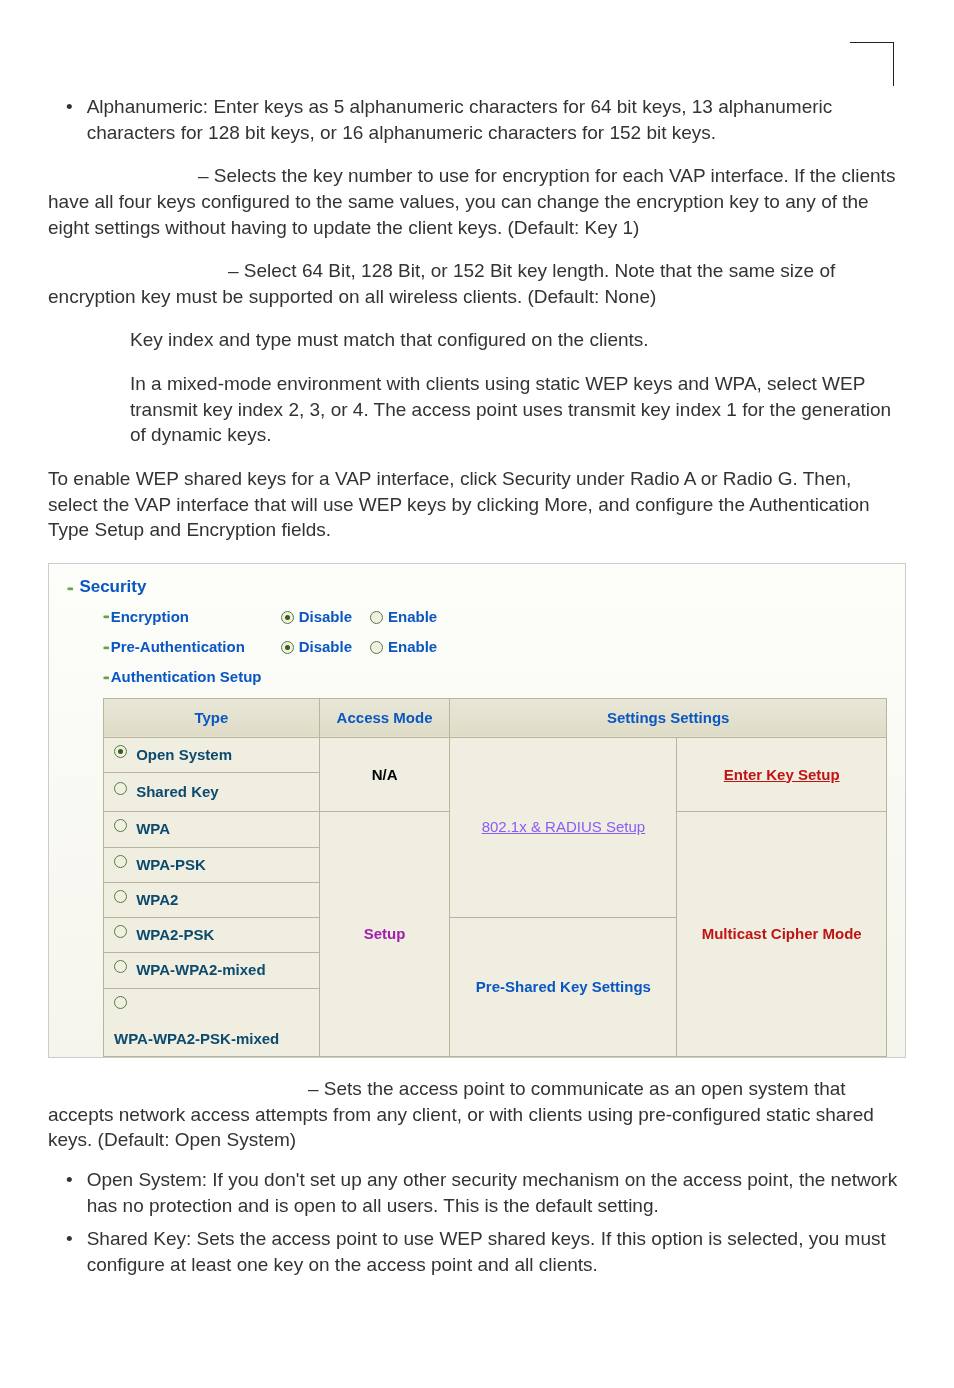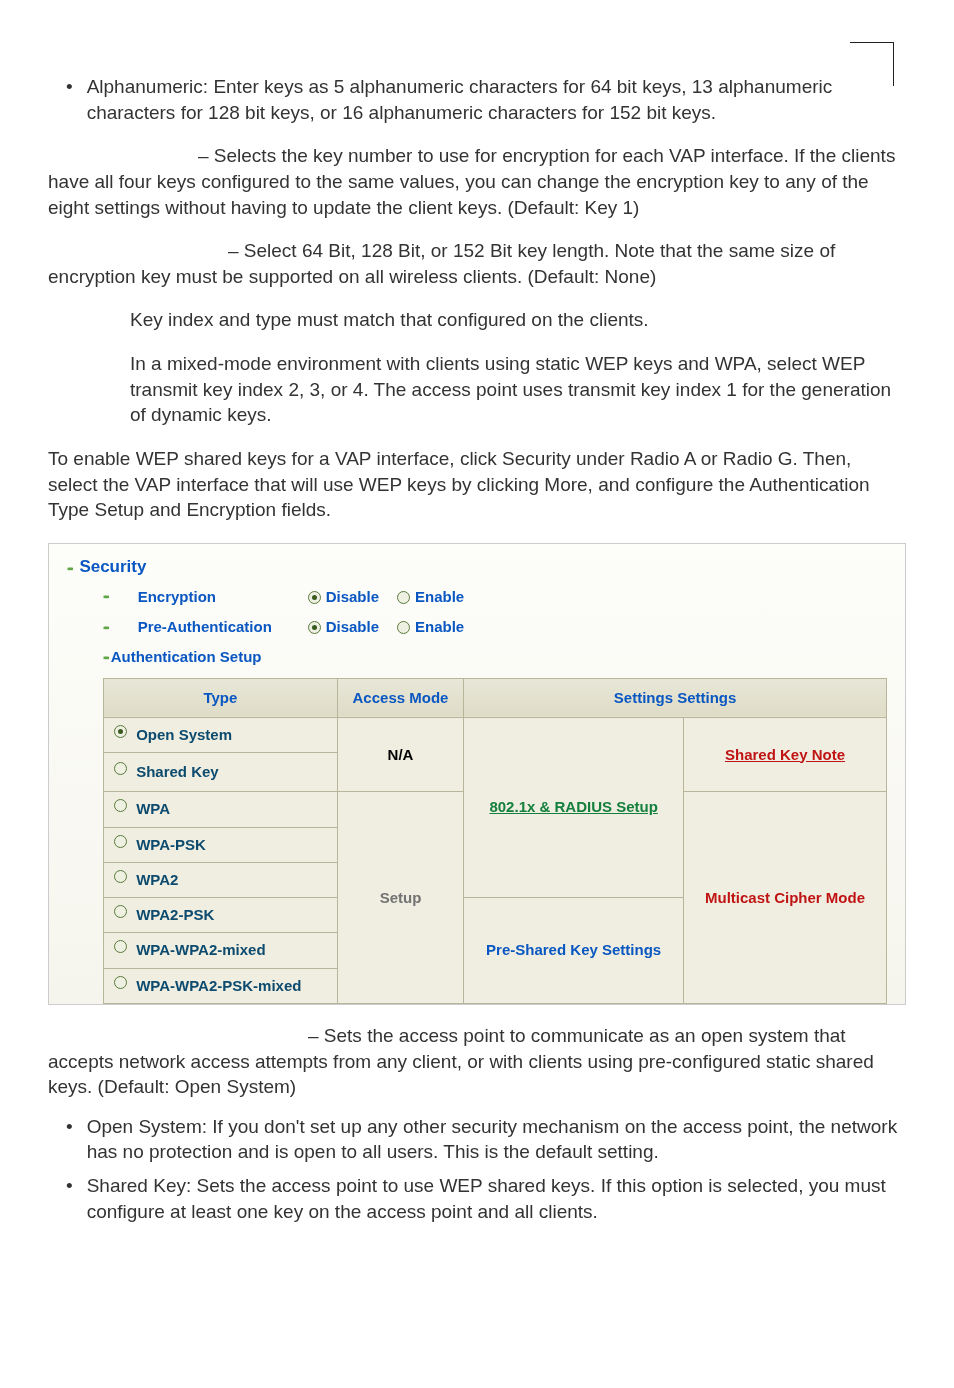--- a/index.html
+++ b/index.html
@@ -17,21 +17,21 @@
     top: 42px;
     right: 60px;
     width: 44px;
     height: 44px;
     border-right: 1px solid #222;
     border-top: 1px solid #222;
   }
   ul.bullets {
     list-style: none;
     padding-left: 0;
-    margin-top: 34px;
+    margin-top: 54px;
   }
   ul.bullets > li {
     display: flex;
     margin-bottom: 10px;
   }
   ul.bullets > li::before {
     content: "•";
     margin: 0 14px 0 18px;
   }
   .para {
@@ -60,21 +60,21 @@
   }
   .sub-row {
     margin-left: 36px;
     margin-bottom: 10px;
     font-size: 15px;
     color: #0a57c2;
     font-weight: bold;
     display: flex;
     align-items: center;
   }
-  .sub-row .label { min-width: 170px; display: inline-block; margin-left: 27px; }
+  .sub-row .label { min-width: 170px; display: inline-block; }
   .radio {
     display: inline-flex;
     align-items: center;
     margin-right: 18px;
   }
   .radio-dot {
     width: 13px; height: 13px;
     border: 1px solid #5a7a3a;
     background: #eef0e2;
     border-radius: 50%;
@@ -111,39 +111,39 @@
   }
   .auth-table td.type-cell {
     text-align: left;
   }
   .auth-table td.type-cell .row {
     display: flex; align-items: flex-start;
     color: #0c4a6e;
     font-weight: bold;
   }
   .link-blue {
-    color: #15803d;
-    font-weight: bold;
+    color: #8b5cf6;
+    font-weight: normal;
     text-decoration: underline;
   }
   .link-red {
     color: #c01414;
     font-weight: bold;
     text-decoration: underline;
   }
   .mc-red {
     color: #c01414;
     font-weight: bold;
   }
   .na-red {
     color: #000000;
     font-weight: bold;
   }
   .setup-blue {
-    color: #737373;
+    color: #a21caf;
     font-weight: bold;
   }
   .psk-blue {
     color: #0a57c2;
     font-weight: bold;
   }
   .inner-border-top { border-top: 1px solid #b8b69a; }
   ul.bullets2 {
     list-style: none;
     padding-left: 0;
@@ -237,21 +237,21 @@
           <div class="row inner-border-top" style="padding:9px 10px;">
             <span class="radio-dot"></span>&nbsp;
             <span>Shared Key</span>
           </div>
         </td>
         <td><span class="na-red">N/A</span></td>
         <td rowspan="2">
           <a class="link-blue"><span>802.1x &amp; RADIUS Setup</span></a>
         </td>
         <td>
-          <a class="link-red">Shared Key Note</a>
+          <a class="link-red">Enter Key Setup</a>
         </td>
       </tr>
       <tr>
         <td class="type-cell" style="padding:0;">
           <div class="row" style="padding:7px 10px;">
             <span class="radio-dot"></span>&nbsp;
             <span>WPA</span>
           </div>
           <div class="row inner-border-top" style="padding:7px 10px;">
             <span class="radio-dot"></span>&nbsp;
@@ -272,21 +272,21 @@
       <tr>
         <td class="type-cell" style="padding:0;">
           <div class="row" style="padding:7px 10px;">
             <span class="radio-dot"></span>&nbsp;
             <span>WPA2-PSK</span>
           </div>
           <div class="row inner-border-top" style="padding:7px 10px;">
             <span class="radio-dot"></span>&nbsp;
             <span>WPA-WPA2-mixed</span>
           </div>
-          <div class="row inner-border-top" style="padding:7px 10px;">
+          <div class="row inner-border-top" style="padding:7px 10px;flex-direction:column;">
             <span class="radio-dot"></span>&nbsp;
             <span>WPA-WPA2-PSK-mixed</span>
           </div>
         </td>
         <td>
           <span class="psk-blue">Pre-Shared Key Settings</span>
         </td>
       </tr>
     </tbody>
       </table>

